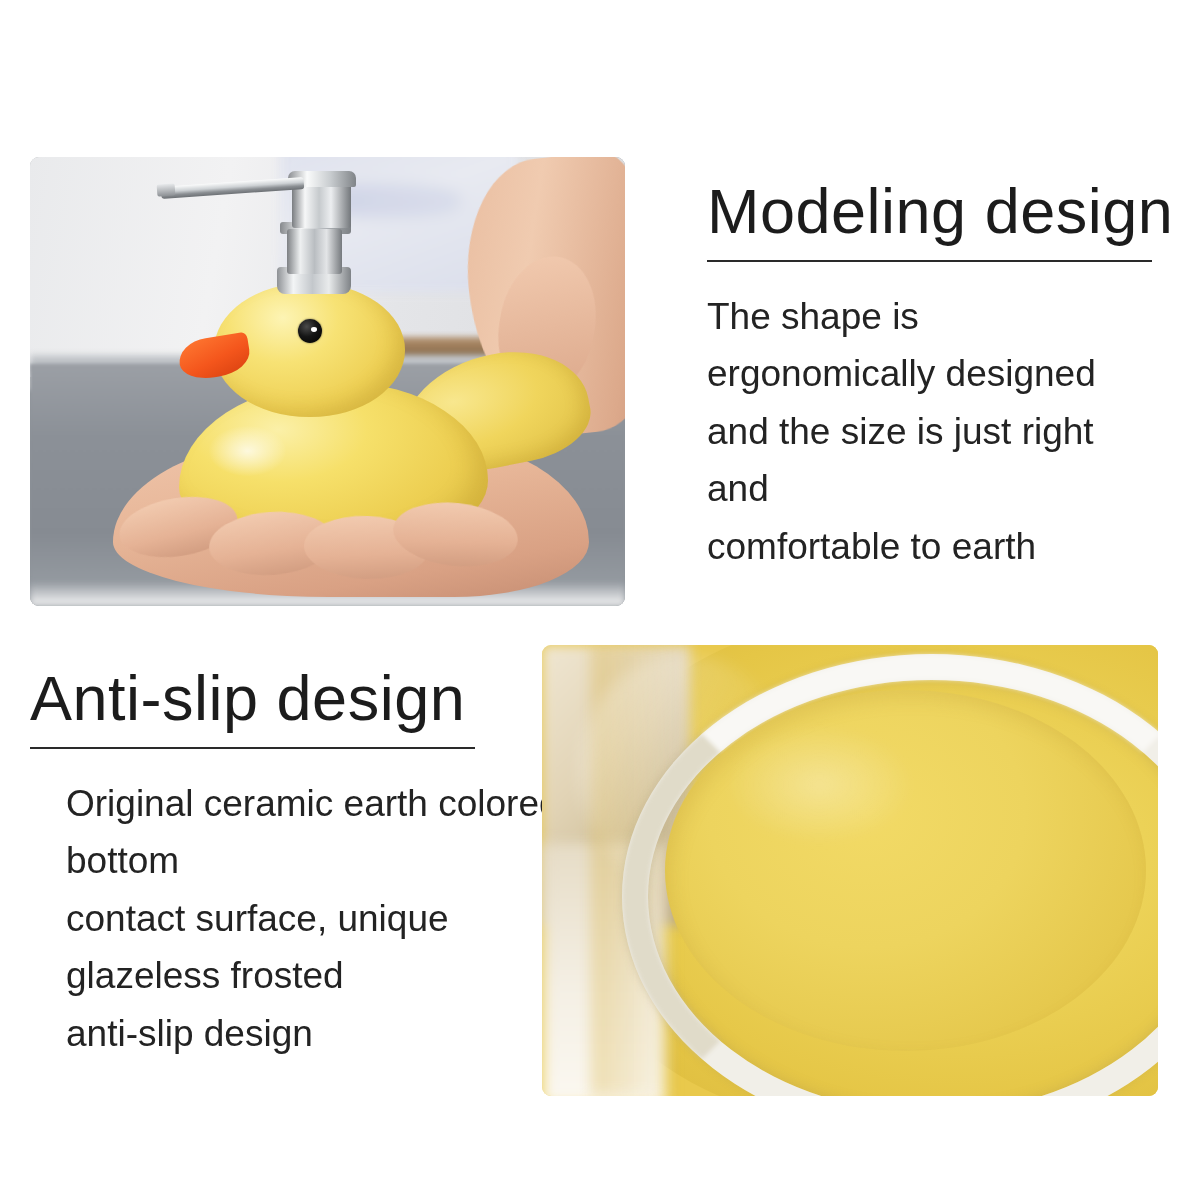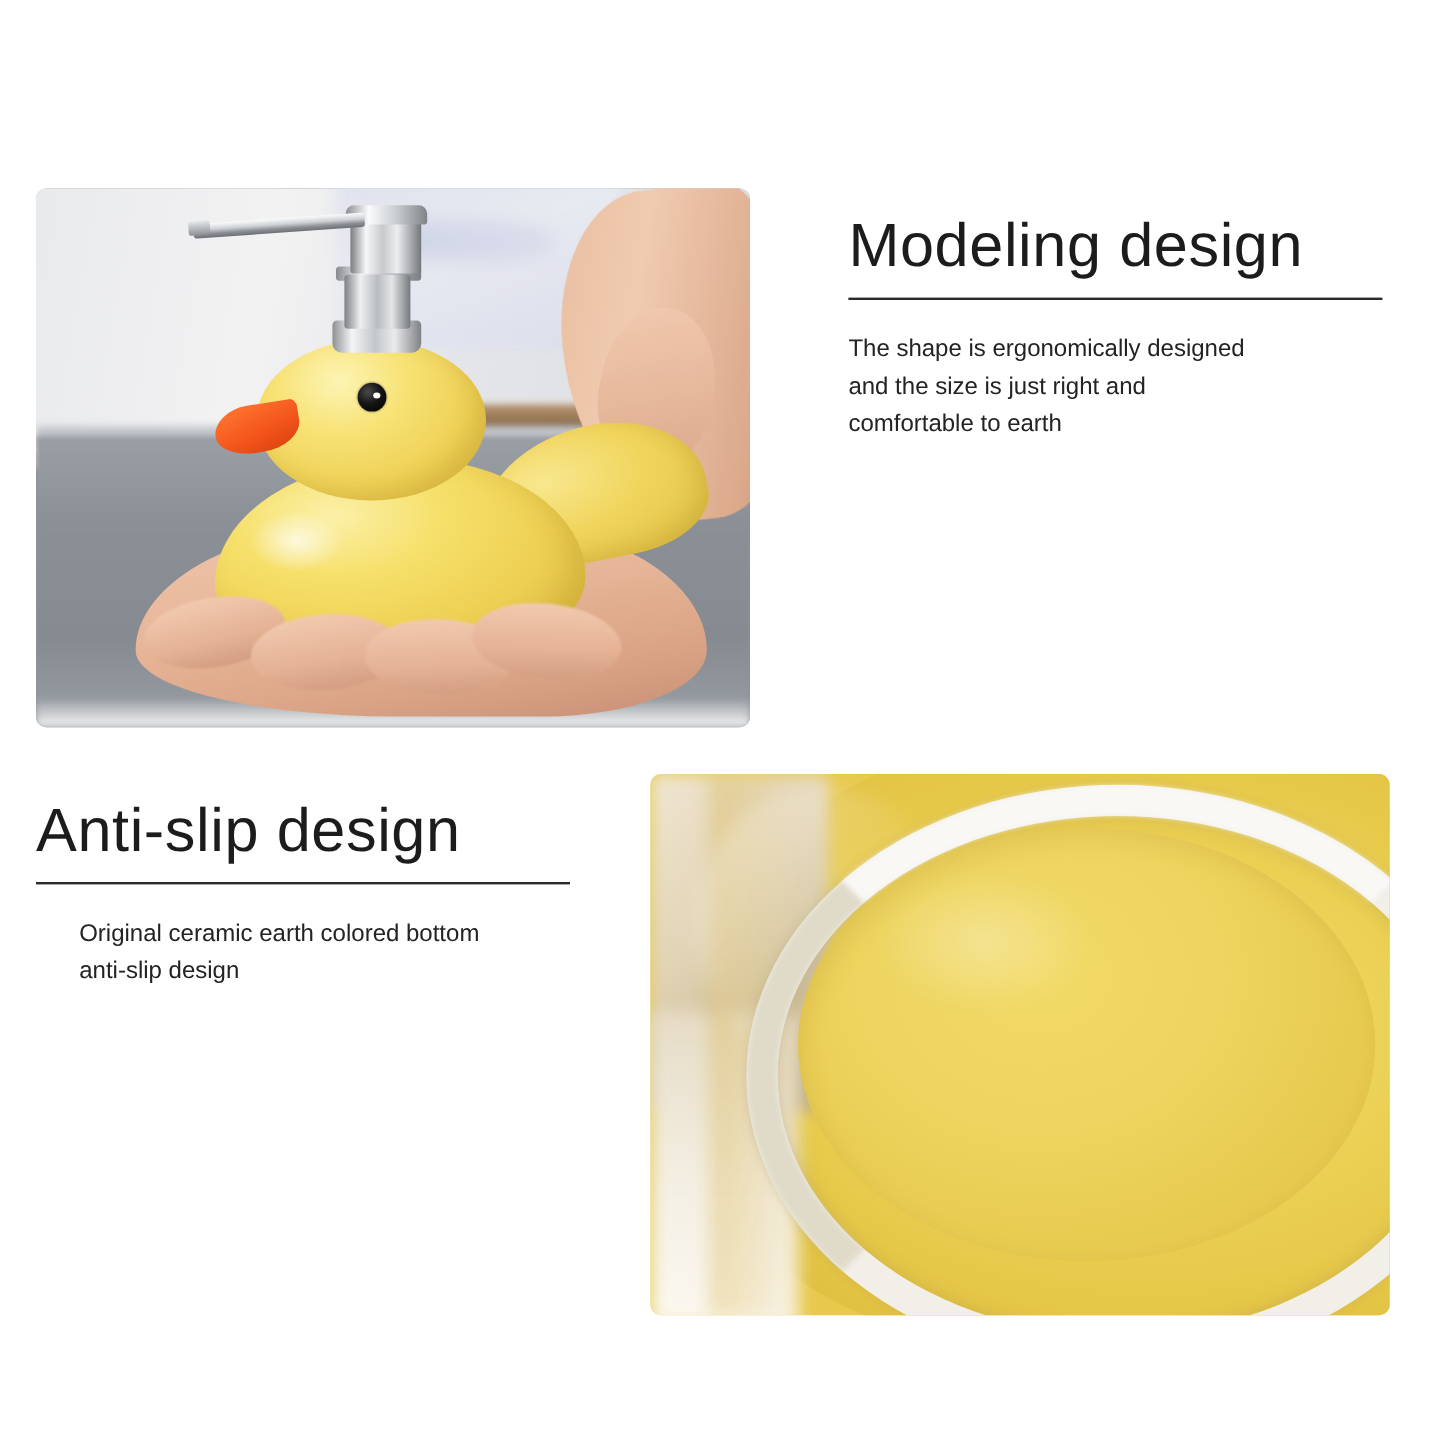--- a/index.html
+++ b/index.html
@@ -15,35 +15,35 @@
     font-family: "Liberation Sans", sans-serif;
     color: #1a1a1a;
   }
 
   
   .text-block { position: absolute; }
 
   .heading {
     font-family: "Liberation Sans", sans-serif;
     font-weight: 400;
-    font-size: 51px;
+    font-size: 63px;
     line-height: 1.05;
     letter-spacing: 0.5px;
     color: #1c1c1c;
     white-space: nowrap;
   }
   .rule {
     height: 2px;
     background: #2a2a2a;
     margin-top: 16px;
   }
   .body-copy {
     font-family: "Liberation Sans Narrow", "Liberation Sans", sans-serif;
     font-stretch: condensed;
-    font-size: 20px;
+    font-size: 37px;
     line-height: 1.55;
     color: #232323;
     margin-top: 26px;
   }
   .body-copy p { margin: 0; }
 
   #modeling-block { left: 707px; top: 178px; width: 450px; }
   #modeling-block .rule { width: 445px; }
 
   #antislip-block { left: 30px; top: 665px; width: 500px; }
@@ -325,20 +325,21 @@
     <p>and the size is just right and</p>
     <p>comfortable to earth</p>
   </div>
 </div>
 
 <div class="text-block" id="antislip-block">
   <div class="heading">Anti-slip design</div>
   <div class="rule"></div>
   <div class="body-copy">
     <p>Original ceramic earth colored bottom</p>
+    <p>contact surface, unique glazeless frosted</p>
     <p>anti-slip design</p>
   </div>
 </div>
 
 <div class="photo" id="photo-base">
   <div class="base-glaze"></div>
   <div class="base-bg"></div>
   <div class="base-bg2"></div>
   <div class="base-outer-edge"></div>
   <div class="base-glaze-sheen"></div>

